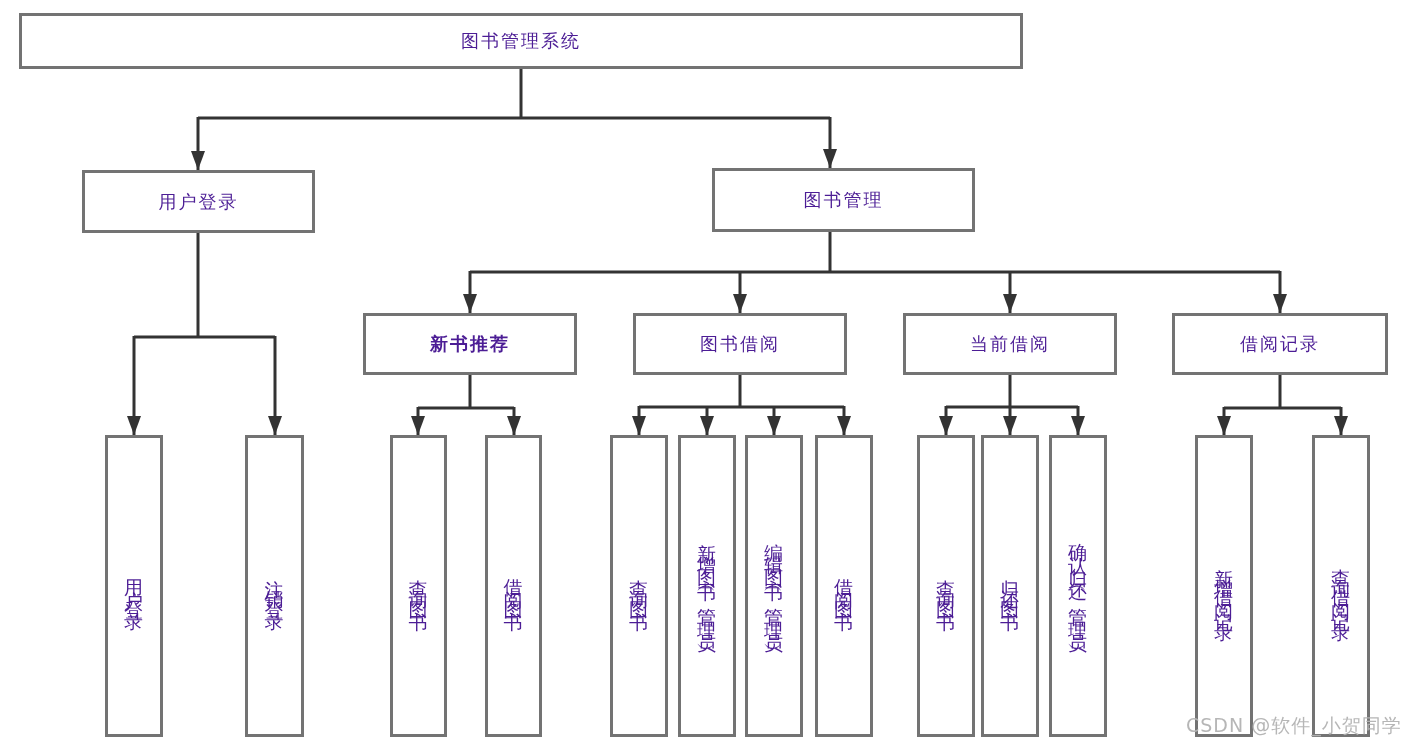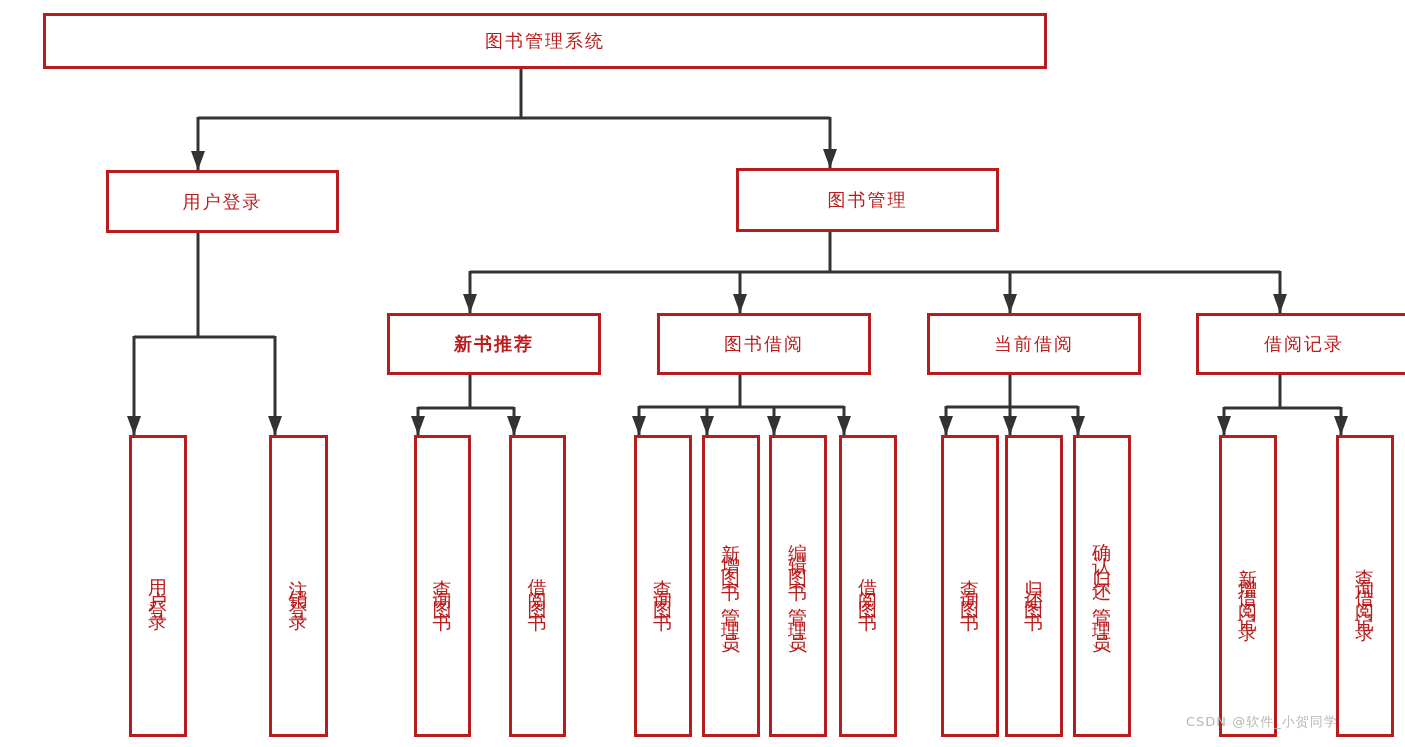--- a/index.html
+++ b/index.html
@@ -16,28 +16,27 @@
     overflow: hidden;
   }
   #connector-layer {
     position: absolute;
     left: 0; top: 0;
     z-index: 1;
   }
   .box {
     position: absolute;
     box-sizing: border-box;
-    border: 3px solid #b91c1c;
+    border: 3px solid #737373;
     background: #ffffff;
     display: flex;
     align-items: center;
     justify-content: center;
-    color: #b91c1c;
+    color: #4c1d95;
     z-index: 2;
-    margin-left: 24px;
   }
   .h-box span {
     font-size: 18px;
     letter-spacing: 2px;
     white-space: nowrap;
   }
   .v-box span {
     writing-mode: vertical-rl;
     text-orientation: mixed;
     font-size: 19px;
@@ -46,21 +45,21 @@
     white-space: nowrap;
   }
   .v-box.v-long span {
     letter-spacing: 13px;
   }
   #watermark {
     position: absolute;
     left: 1186px;
     top: 713px;
     z-index: 3;
-    font-size: 13px;
+    font-size: 19px;
     color: #b3b3b3;
     opacity: 0.95;
     white-space: nowrap;
     letter-spacing: 1px;
   }
 </style>
 </head>
 <body>
 
 <div id="stage">

